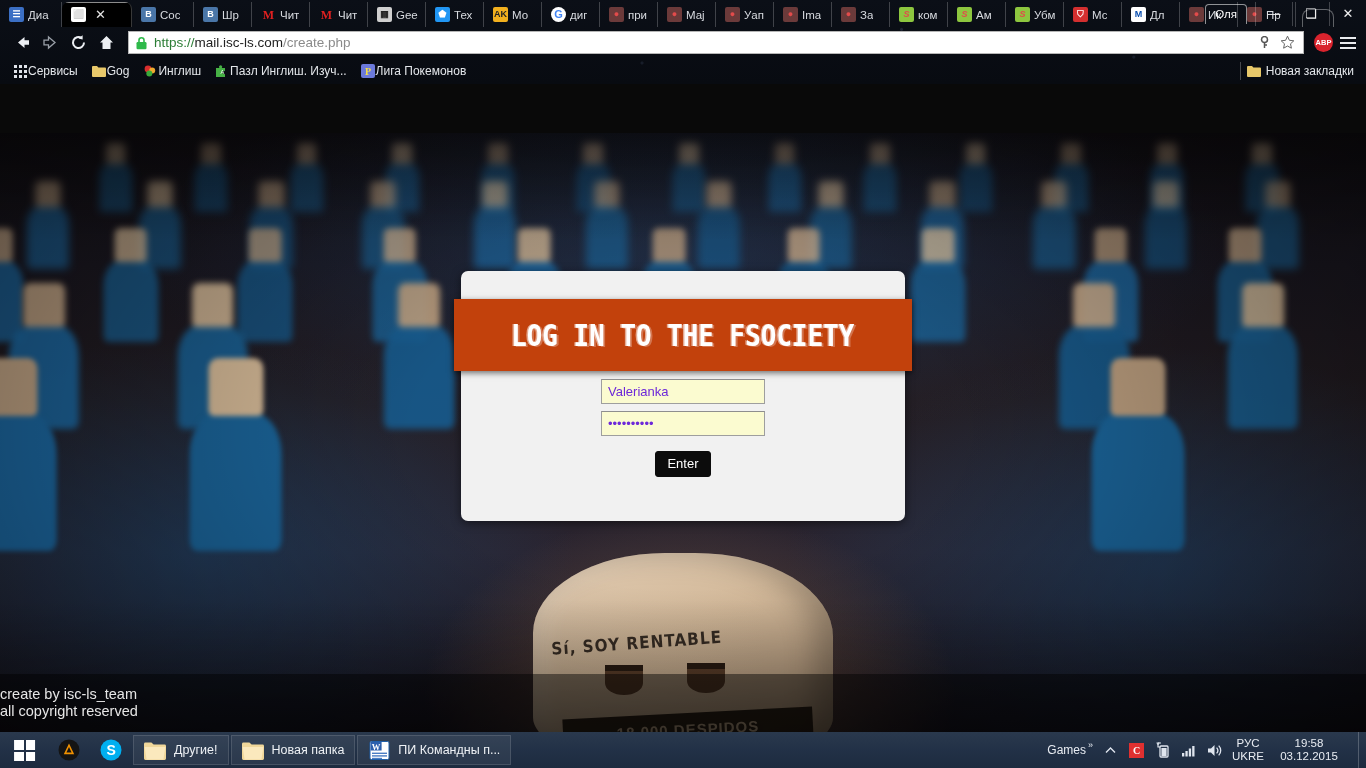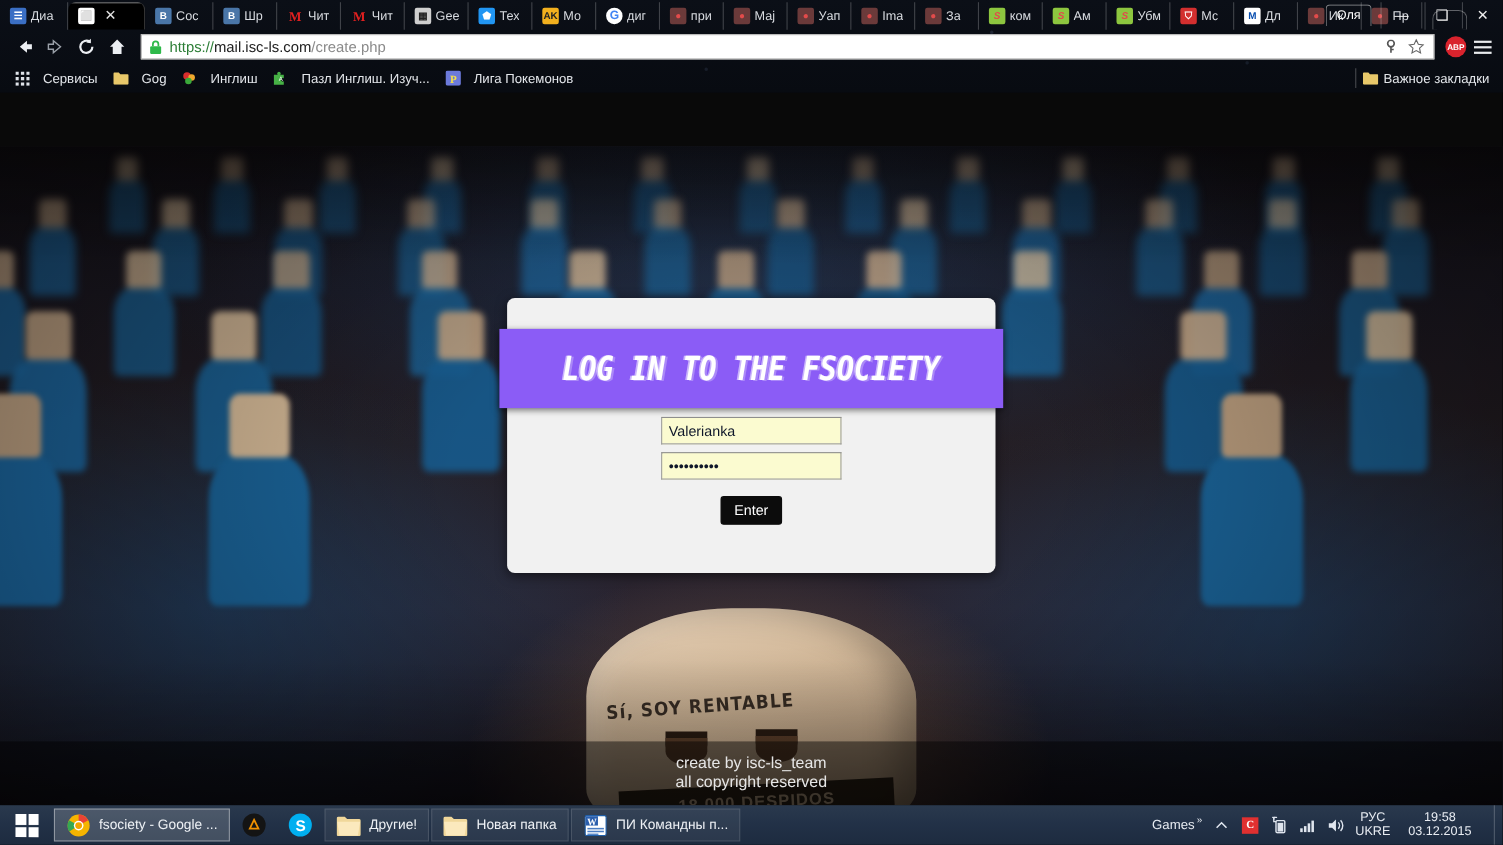--- a/index.html
+++ b/index.html
@@ -127,21 +127,21 @@
   #menu-icon { width: 16px; flex: 0 0 16px; margin-right: 2px; }
   #menu-icon div { height: 2px; background: #e9ebee; margin: 3px 0; }
 
   
   #bookmarks-bar {
     position: absolute; left: 0; top: 58px; height: 26px; width: 1366px;
     display: flex; align-items: center; padding: 0 6px;
     font-size: 12px; color: #e3e6ea;
   }
   .bookmark {
-    display: flex; align-items: flex-start; gap: 12px;
+    display: flex; align-items: flex-start; gap: 1px;
     padding: 2px 7px; white-space: nowrap;
   }
   .bm-ico { width: 14px; height: 14px; flex: 0 0 14px; display:flex; align-items:center; justify-content:center; }
   #other-bookmarks {
     margin-left: auto; display: flex; align-items: center; gap: 5px;
     padding: 2px 6px; border-left: 1px solid rgba(255,255,255,.25);
   }
 
   
   #page {
@@ -224,60 +224,59 @@
 
   
   #login-card {
     position: absolute; left: 461px; top: 138px; width: 444px; height: 250px;
     background: #f1f1f1;
     border-radius: 7px;
     box-shadow: 0 2px 10px rgba(0,0,0,.5);
   }
   #login-header {
     position: absolute; left: -7px; top: 28px; width: 458px; height: 72px;
-    background: #8b5cf6;
+    background: #c2410c;
     display: flex; align-items: center; justify-content: center;
     box-shadow: 0 2px 6px rgba(0,0,0,.55);
-    font-style: italic;
   }
   #login-header-text {
     color: #fff;
     font-family: "DejaVu Sans Mono", monospace;
     font-size: 27px; font-weight: bold;
     letter-spacing: 0px;
     transform: scaleY(1.12) scaleX(.96);
     text-shadow: -1.5px 0 rgba(255,255,255,.55), 2px 1px rgba(255,255,255,.28);
   }
   #login-form {
     position: absolute; left: 0; right: 0; top: 108px;
     display: flex; flex-direction: column; align-items: center; gap: 7px;
   }
   .login-input {
     width: 164px; height: 25px;
     background: #fbfbd0;
     border: 1px solid #9e9e9e;
     border-top-color: #8e8e8e;
     padding: 0 6px;
-    font-size: 13px; color: #0f172a;
+    font-size: 13px; color: #6d28d9;
     font-family: "Liberation Sans", sans-serif;
     outline: none;
   }
   #enter-button {
     margin-top: 8px;
     background: #0c0c0c; color: #fff;
     border: 1px solid #0c0c0c; border-radius: 3px;
     font-size: 13px; font-family: "Liberation Sans", sans-serif;
     padding: 4px 11px 5px;
   }
 
   
   #page-footer {
     position: absolute; left: 0; bottom: 0; width: 1366px; height: 58px;
     background: rgba(0,0,0,.45);
-    display: flex; flex-direction: column; align-items: center; justify-content: center;
+    display: flex; flex-direction: column; justify-content: center;
     color: #e6e6e6; font-size: 14.5px; line-height: 17px;
   }
 
   
   #taskbar {
     position: absolute; left: 0; top: 732px; width: 1366px; height: 36px;
     background: linear-gradient(180deg, #2a394d 0%, #223147 48%, #1d2b3f 100%);
     display: flex; align-items: center;
     z-index: 60;
   }
@@ -543,21 +542,21 @@
           </svg>
         </span>
         <span>Лига Покемонов</span>
       </div>
       <div id="other-bookmarks">
         <span class="bm-ico">
           <svg width="14" height="12" viewBox="0 0 14 12">
             <path d="M0 2 a1 1 0 0 1 1-1 h4 l1.4 1.4 H13 a1 1 0 0 1 1 1 V11 a1 1 0 0 1-1 1 H1 a1 1 0 0 1-1-1 Z" fill="#e8c86a"></path>
           </svg>
         </span>
-        <span>Важное закладки</span>
+        <span>Новая закладки</span>
       </div>
     </div>
 </div>
 
 <div id="page">
 
 
   <div id="hero">
     <div class="crowd" id="crowd-layer">
         <div class="fig" style="left: -41.4px; top: 10px; width: 46.8px; height: 78px; filter: blur(4.5px); opacity: 0.55;"></div>
@@ -767,32 +766,20 @@
 <div id="taskbar">
   <div id="start-button">
     <div class="win-logo">
       <i></i>
         <i></i>
         <i></i>
         <i></i>
     </div>
   </div>
   <div id="task-items" style="display:flex;align-items:center;">
-      <div class="task-item active">
-        <span class="task-ico">
-          <svg width="21" height="21" viewBox="0 0 21 21">
-            <circle cx="10.5" cy="10.5" r="10" fill="#f5b400"></circle>
-            <path d="M10.5.5 A10 10 0 0 1 19.2 5.6 L10.5 10.5 Z" fill="#ea4335"></path>
-            <path d="M2 16 A10 10 0 0 1 1.8 5.6 L10.5 10.5 Z" fill="#34a853"></path>
-            <circle cx="10.5" cy="10.5" r="4.4" fill="#fff"></circle>
-            <circle cx="10.5" cy="10.5" r="3.1" fill="#f0a500"></circle>
-          </svg>
-        </span>
-        <span>fsociety - Google ...</span>
-      </div>
       <div class="task-item iconic">
         <span class="task-ico">
           <svg width="22" height="22" viewBox="0 0 22 22">
             <circle cx="11" cy="11" r="10.5" fill="#141414"></circle>
             <path d="M11 4.5 L16.2 15.2 H5.8 Z" fill="#f29200"></path>
             <path d="M11 8 L13.6 13.6 H8.4 Z" fill="#141414"></path>
           </svg>
         </span>
       </div>
       <div class="task-item iconic">

